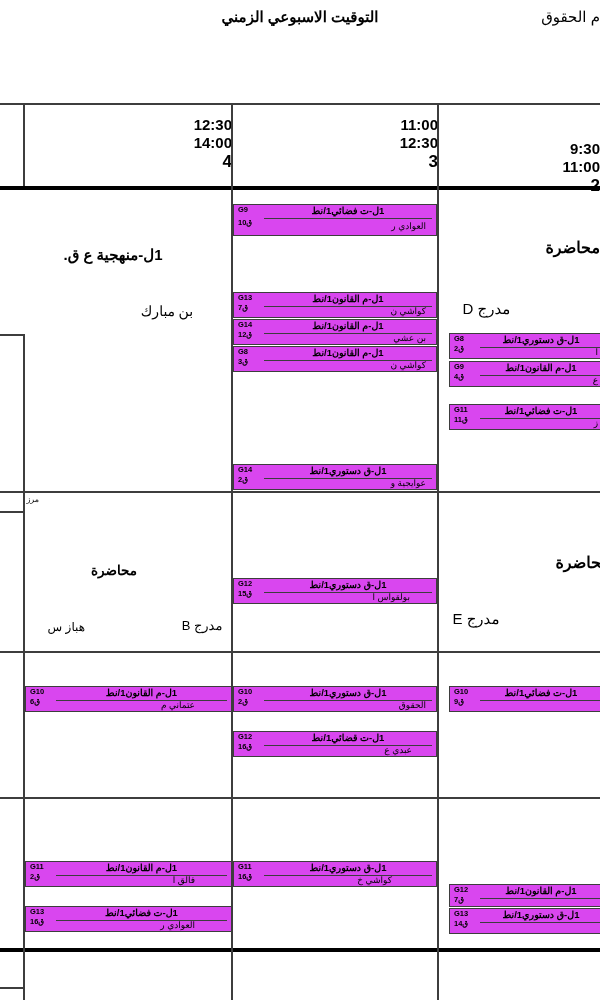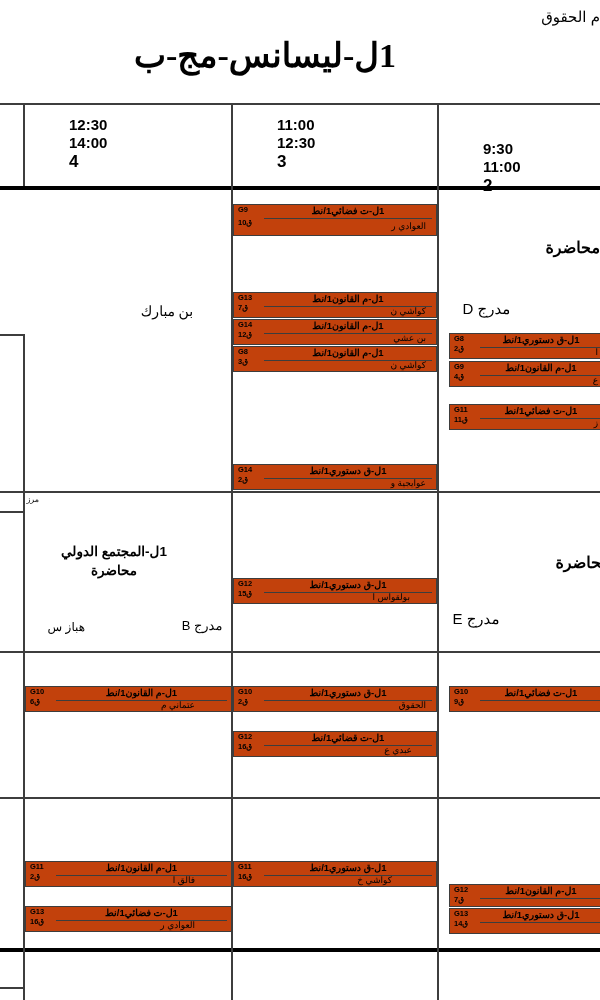--- a/index.html
+++ b/index.html
@@ -7,24 +7,24 @@
          font-family:"Liberation Sans",sans-serif;color:#000;}
   .abs{position:absolute;}
   .line{position:absolute;background:#3d3d3d;}
   .line.thick{background:#000;}
   
   .dept{top:8px;left:505px;width:95px;text-align:right;font-weight:normal;font-size:15px;}
   .subtitle{top:8px;left:150px;width:300px;text-align:center;font-weight:bold;font-size:15px;}
   .bigtitle{top:30px;left:65px;width:400px;text-align:center;font-weight:bold;font-size:34px;
             font-family:"Liberation Serif",serif;line-height:1.5;}
   .timecol{position:absolute;top:104px;height:81px;display:flex;flex-direction:column;
-           align-items:flex-end;justify-content:center;font-weight:bold;font-size:15px;line-height:1.2;padding-left:45px;}
+           align-items:flex-start;justify-content:center;font-weight:bold;font-size:15px;line-height:1.2;}
   .timecol .slot{font-size:17px;}
   
-  .sess{position:absolute;height:26px;border:1px solid #3d3d3d;background:#c2410c;box-sizing:border-box;}
+  .sess{position:absolute;height:26px;border:1px solid #3d3d3d;background:#d946ef;box-sizing:border-box;}
   .sess .g{position:absolute;top:1px;left:4px;font-size:7.5px;font-weight:bold;direction:ltr;line-height:1.1;}
   .sess .rm{position:absolute;top:11px;left:4px;font-size:7.5px;font-weight:bold;line-height:1.1;}
   .sess .crs{position:absolute;top:0px;left:30px;right:4px;text-align:center;font-size:9.5px;
              font-weight:bold;border-bottom:1px solid #3d3d3d;padding-bottom:1px;line-height:1.25;}
   .sess .tch{position:absolute;top:13px;right:10px;font-size:9px;line-height:1.2;}
   .sess.c4{left:25px;width:207px;}
   .sess.c4 .tch{right:36px;}
   .sess.c3{left:233px;width:204px;}
   .sess.c2{left:449px;width:200px;}
   .sess.c2 .crs{right:46px;}
@@ -33,21 +33,21 @@
   .lect-title{font-weight:bold;text-align:center;}
   .room-label{text-align:center;}
   .teacher-script{font-family:"Liberation Serif",serif;}
 </style>
 </head>
 <body>
 
 <div id="sheet">
 
   <div class="abs dept">م الحقوق</div>
-  <div class="abs bigtitle">1ل-ليسانس-مج-ب</div>
+  <div class="abs subtitle">التوقيت الاسبوعي الزمني</div>
 
   <div class="timecol" style="left:24px;width:208px;">
     <span dir="ltr">12:30</span>
     <span dir="ltr">14:00</span>
     <span class="slot">4</span>
   </div>
   <div class="timecol" style="left:232px;width:206px;">
     <span dir="ltr">11:00</span>
     <span dir="ltr">12:30</span>
     <span class="slot">3</span>
@@ -65,20 +65,21 @@
   <div class="line" style="left:0;top:797px;width:600px;height:2px;"></div>
   <div class="line thick" style="left:0;top:948px;width:600px;height:4px;"></div>
   <div class="line" style="left:23px;top:103px;width:2px;height:83px;"></div>
   <div class="line" style="left:23px;top:334px;width:2px;height:666px;"></div>
   <div class="line" style="left:231px;top:103px;width:2px;height:897px;"></div>
   <div class="line" style="left:437px;top:103px;width:2px;height:897px;"></div>
   <div class="line" style="left:0;top:334px;width:24px;height:2px;"></div>
   <div class="line" style="left:0;top:511px;width:24px;height:2px;"></div>
   <div class="line" style="left:0;top:987px;width:24px;height:2px;"></div>
 
+  <div class="abs lect-title" style="left:8px;top:246px;width:210px;font-size:15px;">1ل-منهجية ع ق.</div>
   <div class="abs teacher-script" style="left:128px;top:303px;width:78px;text-align:center;font-size:14px;">بن مبارك</div>
 
   <div class="abs lect-title" style="left:520px;top:238px;width:80px;text-align:right;font-size:16px;">محاضرة</div>
   <div class="abs room-label" style="left:444px;top:300px;width:85px;font-size:15px;">مدرج D</div>
 
   <div class="sess c3" style="top:204px;height:32px;">
     <span class="g">G9</span>
     <span class="rm" style="top:14px;">ق10</span>
     <span class="crs">1ل-ت فضائي1/نط</span>
     <span class="tch" style="top:16px;">العوادي ر</span>
@@ -122,21 +123,20 @@
   </div>
   <div class="sess c2" style="top:404px;">
     <span class="g">G11</span>
     <span class="rm">ق11</span>
     <span class="crs">1ل-ت فضائي1/نط</span>
     <span class="tch">ز</span>
   </div>
 
   <div class="abs" style="left:0;top:495px;width:39px;font-size:8px;overflow:hidden;white-space:nowrap;">مرز</div>
 
-  <div class="abs lect-title" style="left:8px;top:543px;width:212px;font-size:13.5px;">1ل-المجتمع الدولي</div>
   <div class="abs lect-title" style="left:8px;top:562px;width:212px;font-size:13.5px;">محاضرة</div>
   <div class="abs room-label" style="left:172px;top:618px;width:60px;font-size:13px;">مدرج B</div>
   <div class="abs" style="left:30px;top:620px;width:55px;font-size:12px;">هباز س</div>
 
   <div class="sess c3" style="top:578px;">
     <span class="g">G12</span>
     <span class="rm">ق15</span>
     <span class="crs">1ل-ق دستوري1/نط</span>
     <span class="tch" style="right:26px;">بولقواس ا</span>
   </div>

